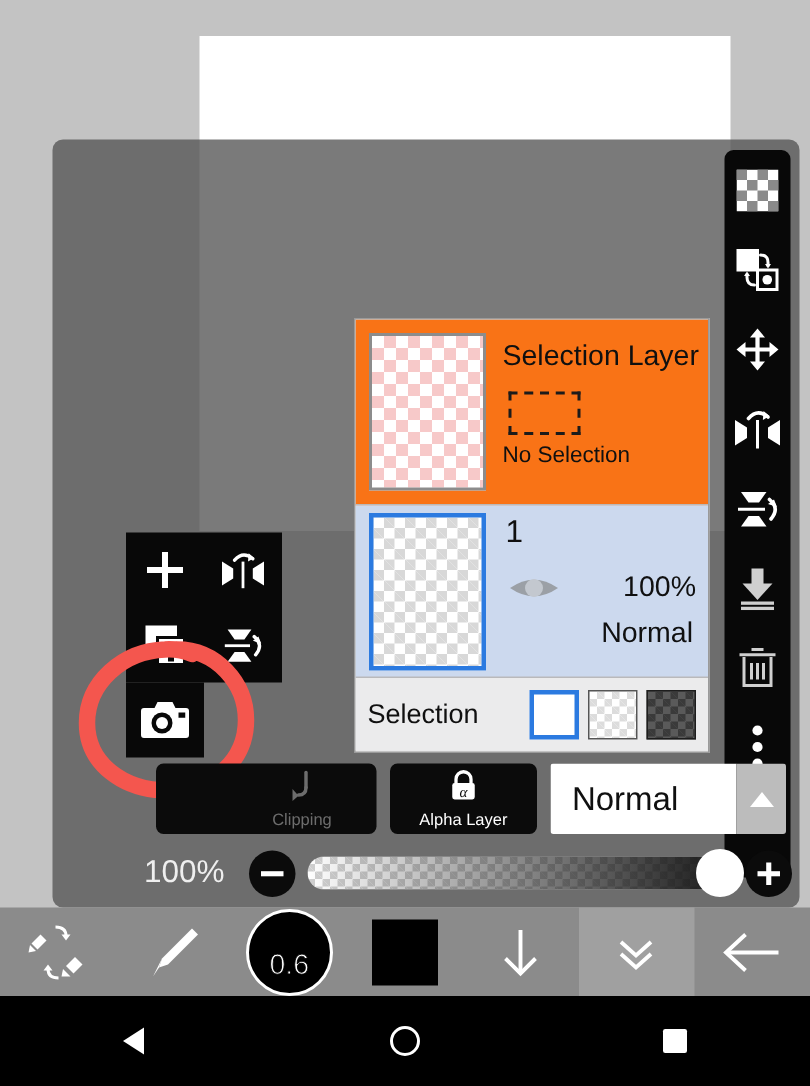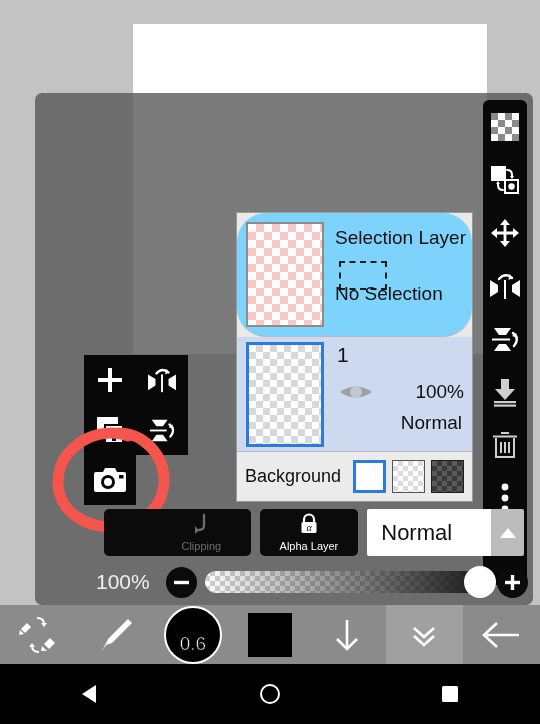--- a/index.html
+++ b/index.html
@@ -40,21 +40,21 @@
   #layer-list{
     position:absolute;left:236px;top:212px;width:237px;height:290px;
     background:#e9e9ea;
     border:1px solid #9a9a9a;
     box-sizing:border-box;
     overflow:hidden;
   }
   .layer-row{
     display:flex;box-sizing:border-box;position:relative;
   }
-  #row-selection{height:124px;background:#7dd3fc;border-bottom:1px solid #b9b9bb;border-radius:29px;}
+  #row-selection{height:124px;background:#f97316;border-bottom:1px solid #b9b9bb;}
   #row-layer1{height:115px;background:#ccd9ee;border-bottom:1px solid #b9b9bb;}
   #row-background{height:48px;background:#ebebec;align-items:center;}
 
   .thumb-wrap{
     width:96px;display:flex;align-items:center;justify-content:center;
   }
   .thumb{
     width:78px;height:105px;box-sizing:border-box;
   }
   .thumb.sel-thumb{
@@ -78,21 +78,21 @@
   .row-meta{flex:1;padding-right:6px;position:relative;}
 
   .sel-title{
     position:absolute;left:2px;top:14px;font-size:19px;color:#101010;white-space:nowrap;
   }
   .sel-marquee{
     position:absolute;left:6px;top:48px;width:48px;height:29px;
     border:2px dashed #1b1b1b;box-sizing:border-box;
   }
   .sel-nosel{
-    position:absolute;left:2px;top:70px;font-size:19px;color:#101010;white-space:nowrap;
+    position:absolute;left:2px;top:82px;font-size:15px;color:#101010;white-space:nowrap;
   }
 
   .layer-name{
     position:absolute;left:4px;top:6px;font-size:21px;color:#101010;
   }
   .layer-eye{position:absolute;left:6px;top:44px;}
   .layer-opacity{
     position:absolute;right:8px;top:44px;font-size:19px;color:#101010;
   }
   .layer-blend{
@@ -338,21 +338,21 @@
             <path d="M1 11 Q17 0 33 11 Q17 22 1 11 Z" fill="#9ba0a6"></path>
             <circle cx="17" cy="11" r="6" fill="#c3c8cf"></circle>
           </svg>
         </div>
         <div class="layer-opacity">100%</div>
         <div class="layer-blend">Normal</div>
       </div>
     </div>
 
     <div class="layer-row" id="row-background">
-      <div class="bg-label">Background</div>
+      <div class="bg-label">Selection</div>
       <div class="bg-swatches">
         <div class="sw sw-white"></div>
         <div class="sw sw-light"></div>
         <div class="sw sw-dark"></div>
       </div>
     </div>
   </div>
 
   <div id="left-grid">
     <div class="gcell">

